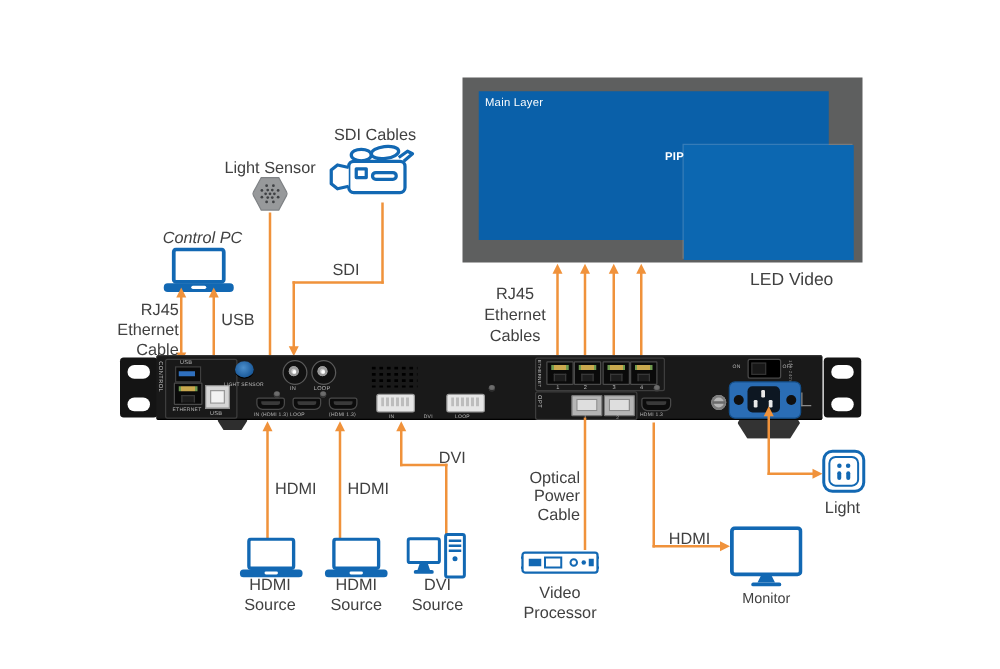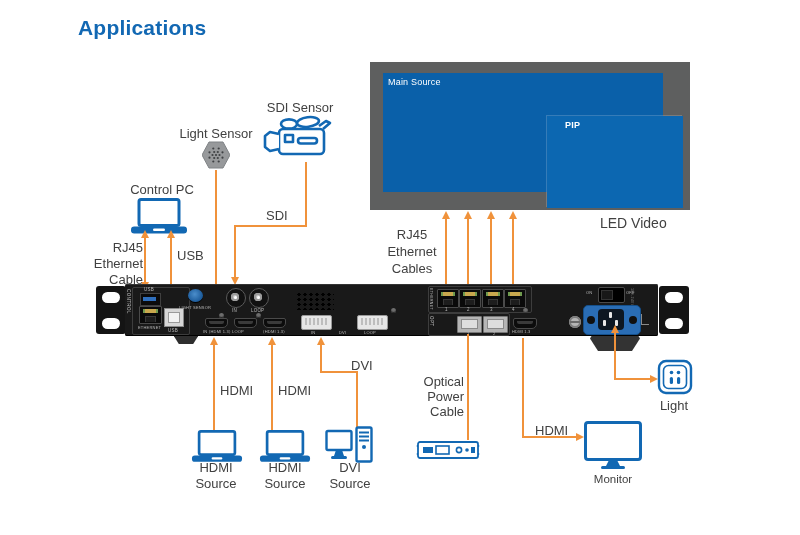--- a/index.html
+++ b/index.html
@@ -58,30 +58,29 @@
   .lmark{position:absolute;left:641px;top:314px;width:7px;height:10px;border-left:1px solid #8a8a8a;border-bottom:1px solid #8a8a8a;}
   
   .icon{position:absolute;}
   svg{display:block;}
 </style>
 </head>
 <body>
 
 <div class="canvas">
 
-  <div class="title">Applications</div>
 
   <div class="led-frame"></div>
   <div class="led-main"></div>
-  <div class="led-txt" style="left:388px;top:77px;">Main Source</div>
+  <div class="led-txt" style="left:388px;top:77px;">Main Layer</div>
   <div class="led-pip"></div>
-  <div class="led-txt" style="left:565px;top:120px;font-weight:bold;">PIP</div>
+  <div class="led-txt" style="left:532px;top:120px;font-weight:bold;">PIP</div>
   <div class="lbl" style="left:600px;top:215px;width:95px;font-size:14px;">LED Video</div>
 
-  <div class="lbl ctr" style="left:127px;top:182px;width:70px;">Control PC</div>
+  <div class="lbl ctr" style="left:127px;top:182px;width:70px;font-style:italic;">Control PC</div>
   <div class="icon" style="left:130px;top:198px;">
     <svg width="58" height="38" viewBox="0 0 58 38">
       <rect x="9" y="1.5" width="40" height="26" rx="2" fill="#ffffff" stroke="#1268B3" stroke-width="3"></rect>
       <rect x="1" y="28.5" width="56" height="7" rx="3.2" fill="#1268B3"></rect>
       <rect x="23" y="30.5" width="12" height="2.6" rx="1.3" fill="#ffffff"></rect>
     </svg>
   </div>
 
   <div class="lbl ctr" style="left:176px;top:126px;width:80px;">Light Sensor</div>
   <div class="icon" style="left:202px;top:140px;">
@@ -100,21 +99,21 @@
           <circle cx="11.3" cy="21.5" r="1.1"></circle>
         <circle cx="7.5" cy="17.7" r="1.1"></circle>
           <circle cx="7.5" cy="12.3" r="1.1"></circle>
           <circle cx="11.3" cy="8.5" r="1.1"></circle>
         <circle cx="16.7" cy="8.5" r="1.1"></circle>
           <circle cx="20.5" cy="12.3" r="1.1"></circle>
       </g>
     </svg>
   </div>
 
-  <div class="lbl ctr" style="left:265px;top:100px;width:70px;">SDI Sensor</div>
+  <div class="lbl ctr" style="left:265px;top:100px;width:70px;">SDI Cables</div>
   <div class="icon" style="left:262px;top:114px;">
     <svg width="70" height="48" viewBox="0 0 70 48">
       <g fill="none" stroke="#1268B3" stroke-width="2.6" stroke-linejoin="round">
         <ellipse cx="27" cy="10" rx="8" ry="4.6" fill="#ffffff"></ellipse>
         <ellipse cx="46" cy="8" rx="11" ry="4.8" fill="#ffffff" transform="rotate(-7 46 8)"></ellipse>
         <path d="M57 12 L64 7 L68 9 L61 15" fill="#ffffff"></path>
         <rect x="17" y="15" width="45" height="25" rx="4" fill="#ffffff"></rect>
         <path d="M17 20 L8 18 L3 22 L3 33 L8 37 L17 35" fill="#ffffff"></path>
         <rect x="23" y="21" width="8" height="7" fill="#ffffff"></rect>
         <rect x="36" y="24" width="19" height="5.5" rx="2.7" fill="#ffffff"></rect>
@@ -356,20 +355,22 @@
         <rect x="2" y="4" width="60" height="16" rx="2" fill="#ffffff"></rect>
         <path d="M2 8 L0.8 8 M2 16 L0.8 16 M62 8 L63.2 8 M62 16 L63.2 16"></path>
       </g>
       <rect x="7" y="9" width="10" height="6" fill="#1268B3"></rect>
       <rect x="20" y="8" width="13" height="8" fill="none" stroke="#1268B3" stroke-width="1.6"></rect>
       <circle cx="43" cy="12" r="2.6" fill="none" stroke="#1268B3" stroke-width="1.6"></circle>
       <circle cx="51" cy="12" r="1.8" fill="#1268B3"></circle>
       <rect x="55" y="9" width="4" height="6" fill="#1268B3"></rect>
     </svg>
   </div>
+  <div class="lbl ml ctr" style="left:413px;top:466px;width:70px;">Video
+Processor</div>
 
   <div class="icon" style="left:584px;top:421px;">
     <svg width="58" height="50" viewBox="0 0 58 50">
       <rect x="1.5" y="1.5" width="55" height="37" rx="2.5" fill="#ffffff" stroke="#1268B3" stroke-width="3"></rect>
       <polygon points="25,39 33,39 36,45 22,45" fill="#1268B3"></polygon>
       <rect x="17" y="45" width="24" height="3" rx="1.5" fill="#1268B3"></rect>
     </svg>
   </div>
   <div class="lbl ctr" style="left:583px;top:471px;width:60px;font-size:11.5px;">Monitor</div>
 

